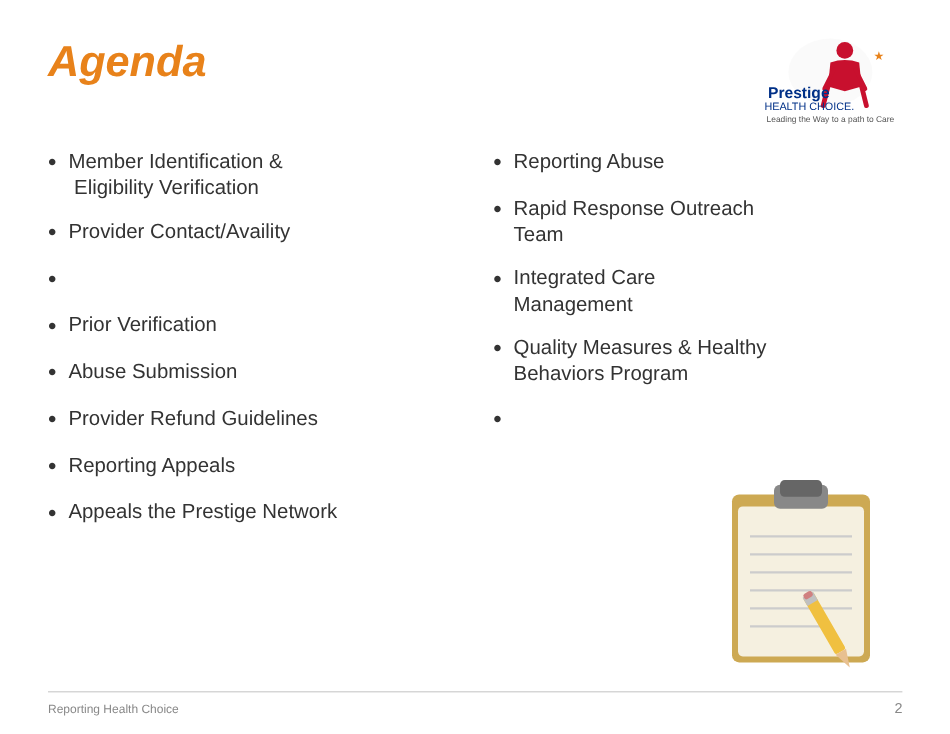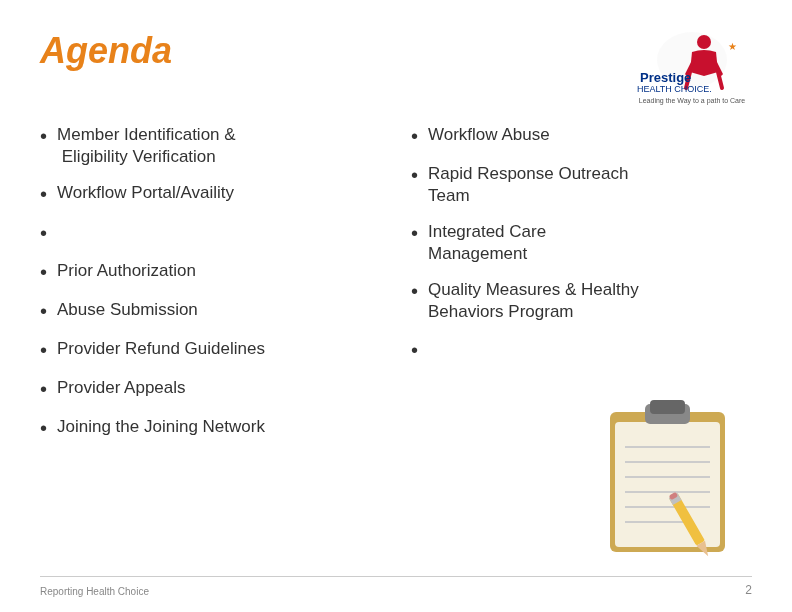--- a/index.html
+++ b/index.html
@@ -157,59 +157,59 @@
 
     <div class="left-column">
 
       <div class="bullet-item">
         <span class="bullet-dot">•</span>
         <span class="bullet-text">Member Identification &amp;<br>&nbsp;Eligibility Verification</span>
       </div>
 
       <div class="bullet-item">
         <span class="bullet-dot">•</span>
-        <span class="bullet-text">Workflow Portal/Availity</span>
-      </div>
-
-      <div class="bullet-item">
-        <span class="bullet-dot">•</span>
-      </div>
-
-      <div class="bullet-item">
-        <span class="bullet-dot">•</span>
-        <span class="bullet-text">Prior Authorization</span>
+        <span class="bullet-text">Provider Contact/Availity</span>
+      </div>
+
+      <div class="bullet-item">
+        <span class="bullet-dot">•</span>
+      </div>
+
+      <div class="bullet-item">
+        <span class="bullet-dot">•</span>
+        <span class="bullet-text">Prior Verification</span>
       </div>
 
       <div class="bullet-item">
         <span class="bullet-dot">•</span>
         <span class="bullet-text">Abuse Submission</span>
       </div>
 
       <div class="bullet-item">
         <span class="bullet-dot">•</span>
         <span class="bullet-text">Provider Refund Guidelines</span>
       </div>
 
       <div class="bullet-item">
         <span class="bullet-dot">•</span>
-        <span class="bullet-text">Provider Appeals</span>
-      </div>
-
-      <div class="bullet-item">
-        <span class="bullet-dot">•</span>
-        <span class="bullet-text">Joining the Joining Network</span>
+        <span class="bullet-text">Reporting Appeals</span>
+      </div>
+
+      <div class="bullet-item">
+        <span class="bullet-dot">•</span>
+        <span class="bullet-text">Appeals the Prestige Network</span>
       </div>
 
     </div>
 
     <div class="right-column">
 
       <div class="bullet-item">
         <span class="bullet-dot">•</span>
-        <span class="bullet-text">Workflow Abuse</span>
+        <span class="bullet-text">Reporting Abuse</span>
       </div>
 
       <div class="bullet-item">
         <span class="bullet-dot">•</span>
         <span class="bullet-text">Rapid Response Outreach<br>Team</span>
       </div>
 
       <div class="bullet-item">
         <span class="bullet-dot">•</span>
         <span class="bullet-text">Integrated Care<br>Management</span>

